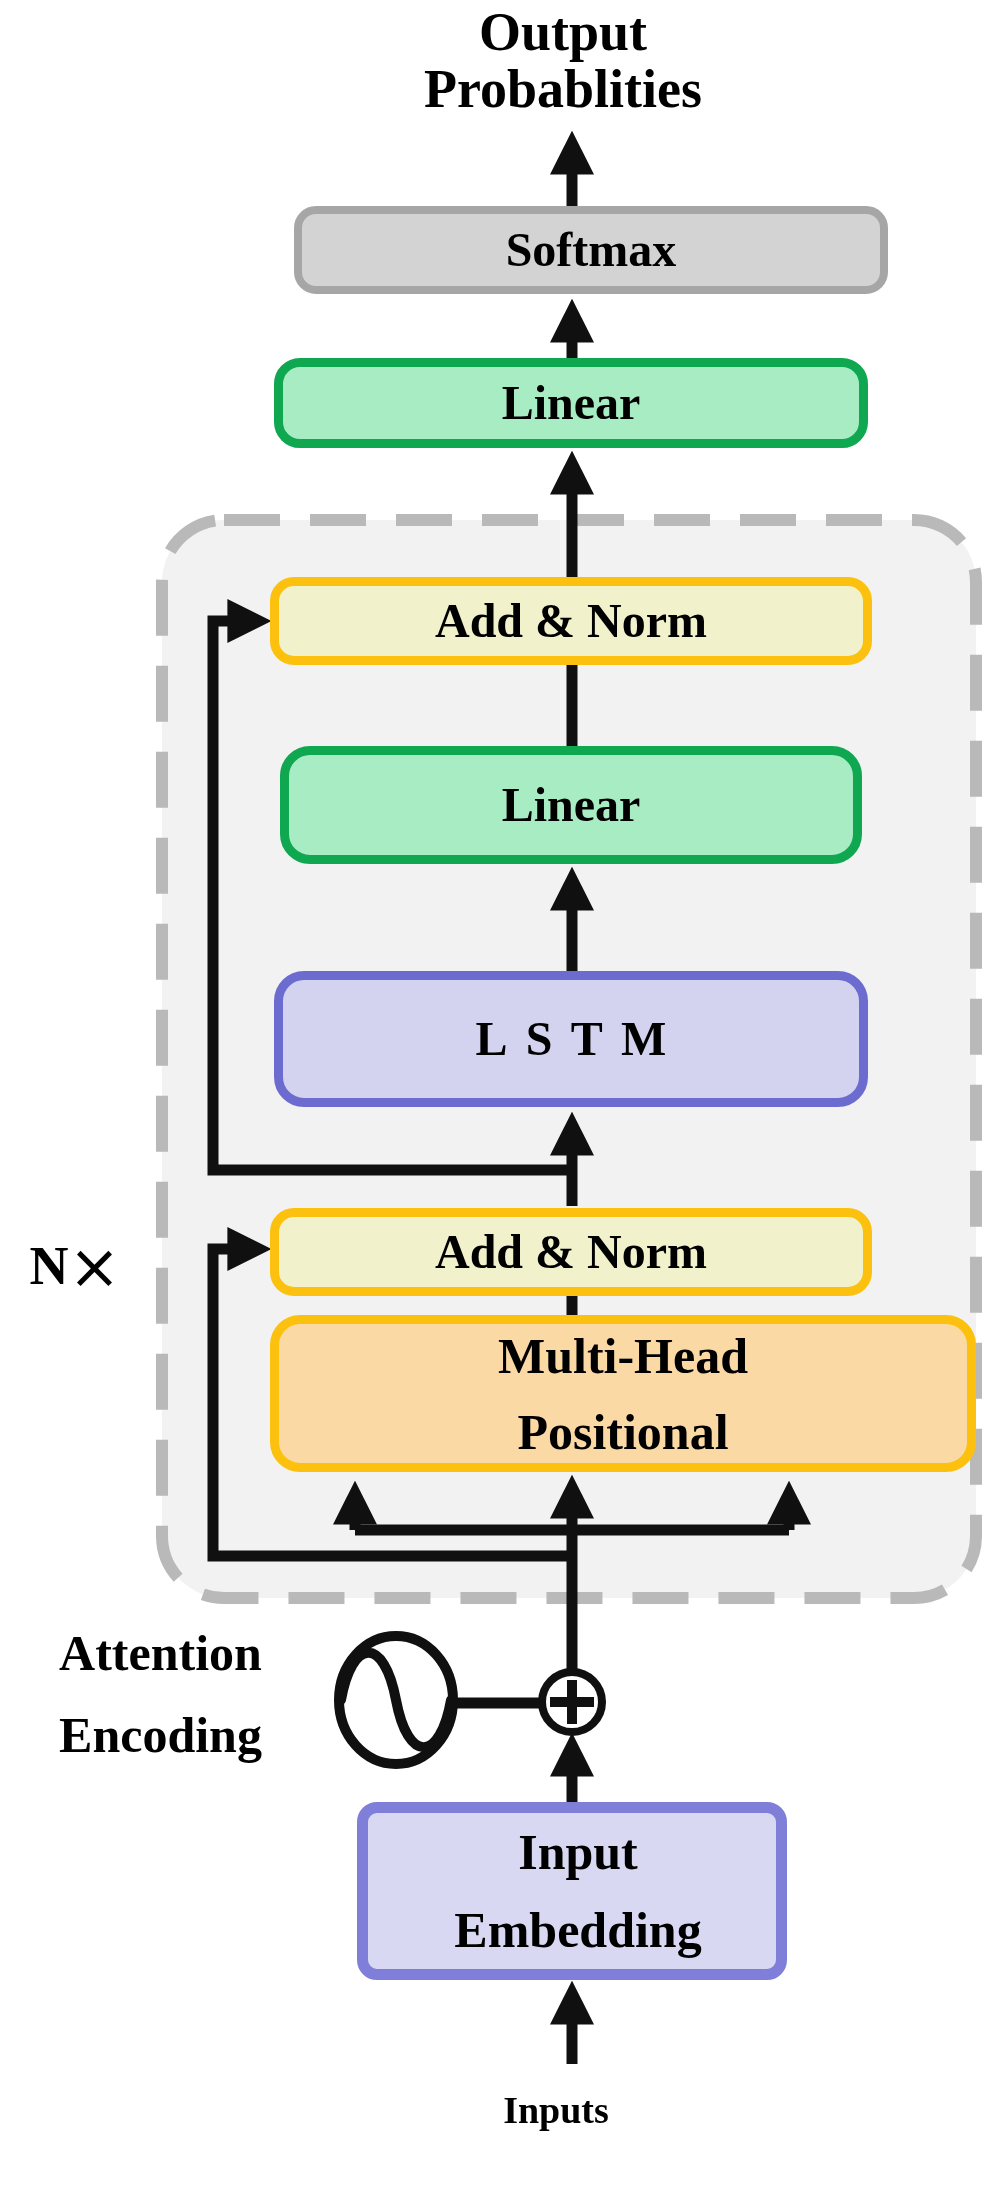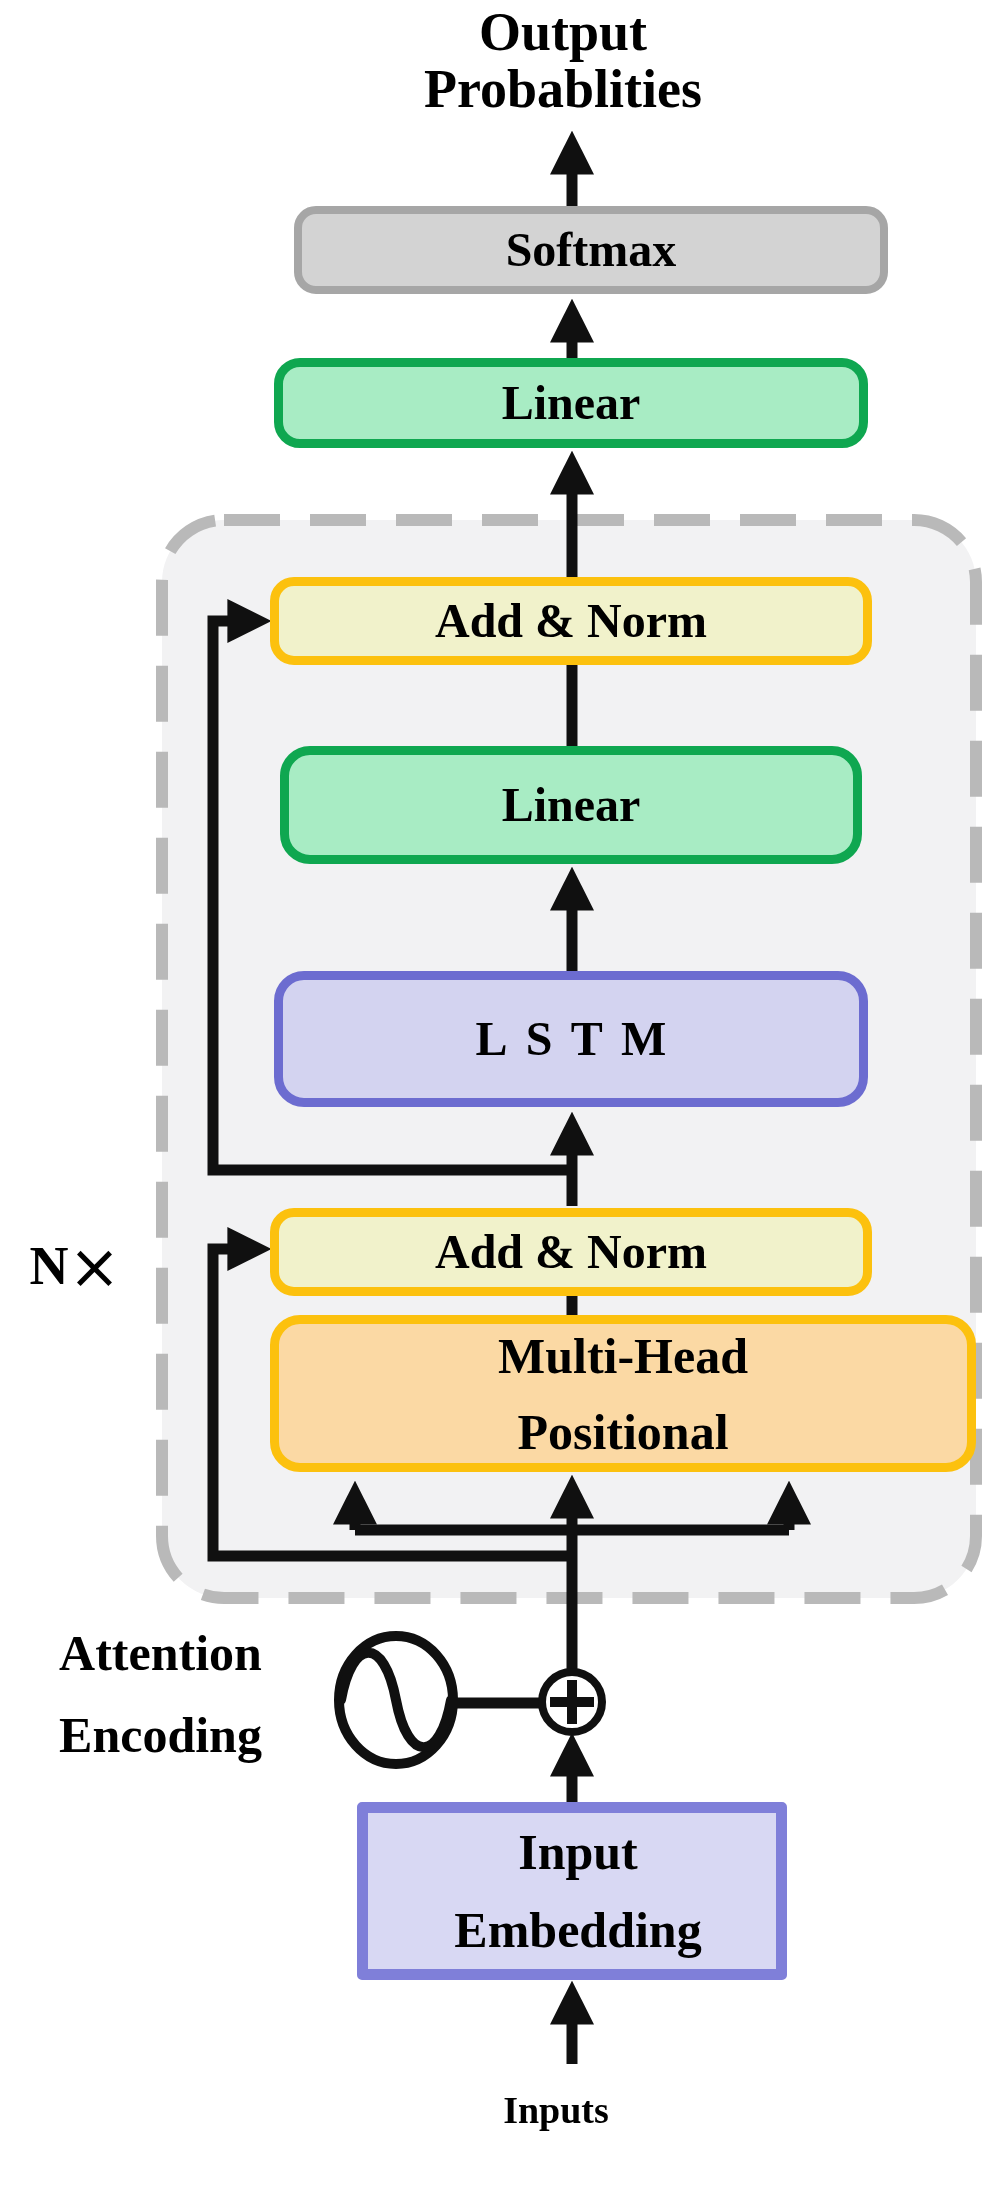--- a/index.html
+++ b/index.html
@@ -47,21 +47,21 @@
     background:var(--green-fill);border:9px solid var(--green-border);border-radius:30px;}
   .lstm{left:274px;top:971px;width:594px;height:136px;
     background:var(--purple-fill);border:9px solid var(--purple-border);border-radius:30px;
     letter-spacing:.38em;padding-left:.38em;}
   .add-norm-bottom{left:270px;top:1208px;width:602px;height:88px;
     background:var(--yellow-fill);border:9px solid var(--gold-border);border-radius:24px;}
   .mha{left:270px;top:1315px;width:706px;height:157px;
     background:var(--orange-fill);border:9px solid var(--gold-border);border-radius:30px;
     font-size:50px;line-height:76px;}
   .input-embedding{left:357px;top:1802px;width:430px;height:178px;
-    background:var(--embed-fill);border:11px solid var(--embed-border);border-radius:5px;
+    background:var(--embed-fill);border:11px solid var(--embed-border);border-radius:20px;
     font-size:50px;line-height:78px;padding-left:12px;}
   .txt{
     position:absolute;z-index:2;
     font-weight:700;text-align:center;color:var(--text);
   }
   .title{left:353px;top:4px;width:420px;font-size:54px;line-height:57px;}
   .inputs-label{left:356px;top:2088px;width:400px;font-size:38px;}
   .pos-enc{left:18px;top:1612px;width:285px;font-size:50px;line-height:82px;}
   .n-times{left:10px;top:1230px;width:130px;font-size:54px;white-space:nowrap;}
   .n-times .times{font-weight:400;font-size:62px;font-family:"DejaVu Sans",sans-serif;vertical-align:-4px;}

